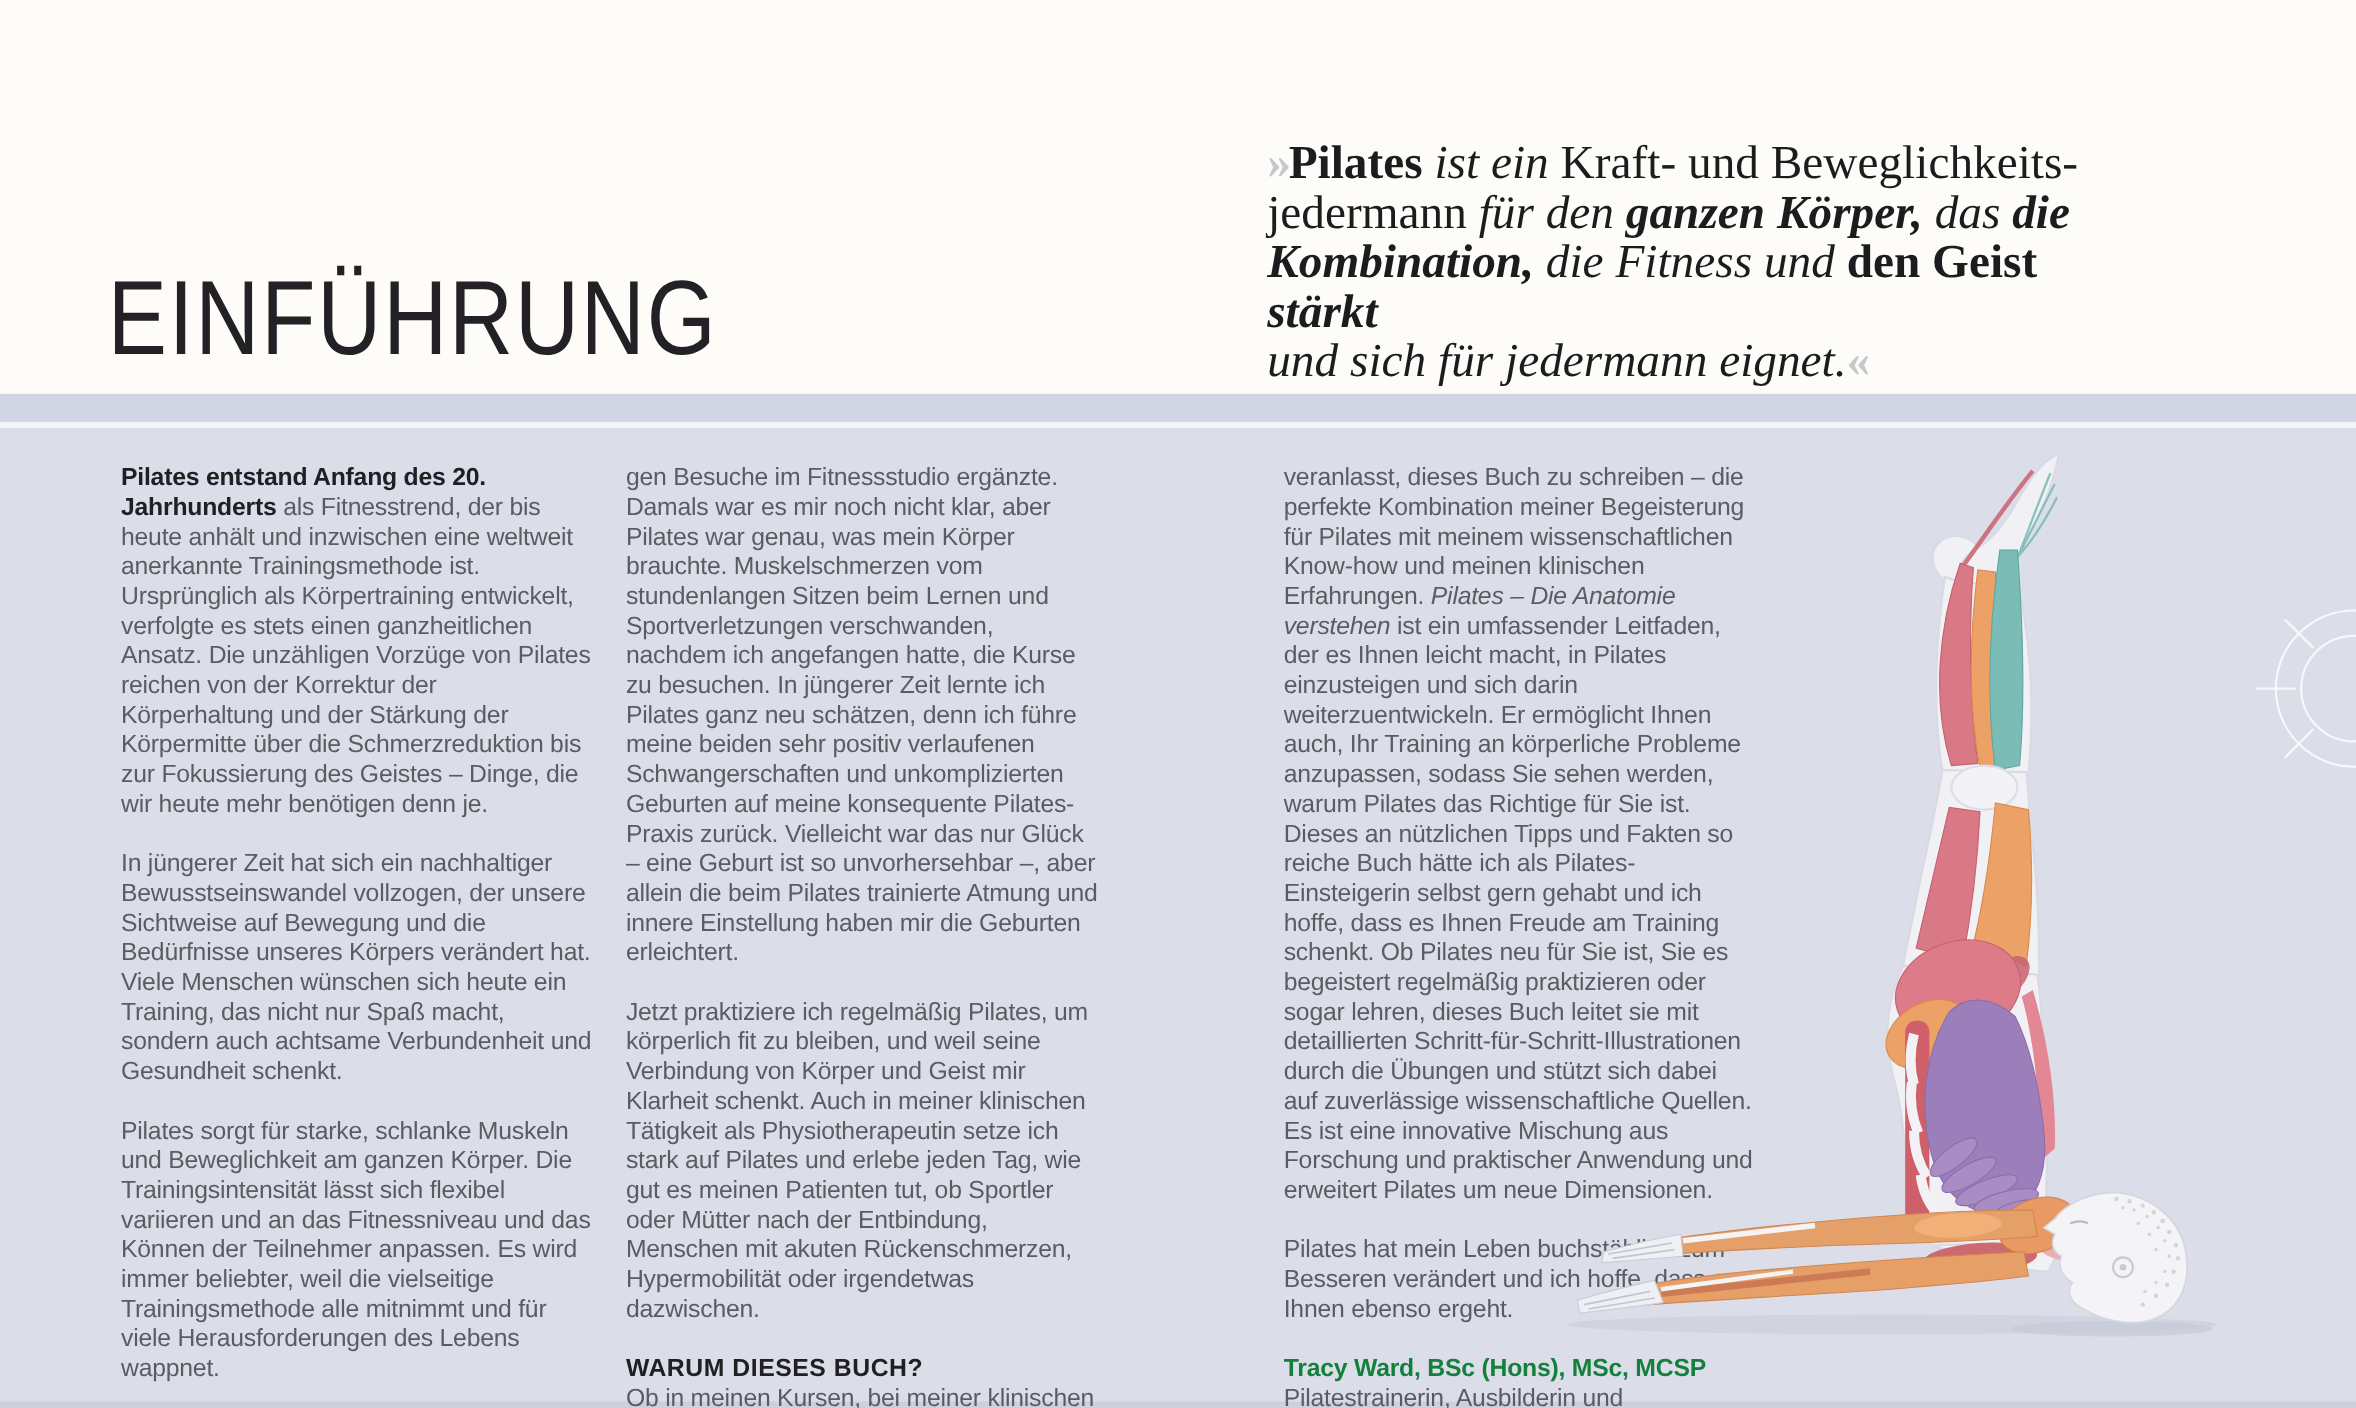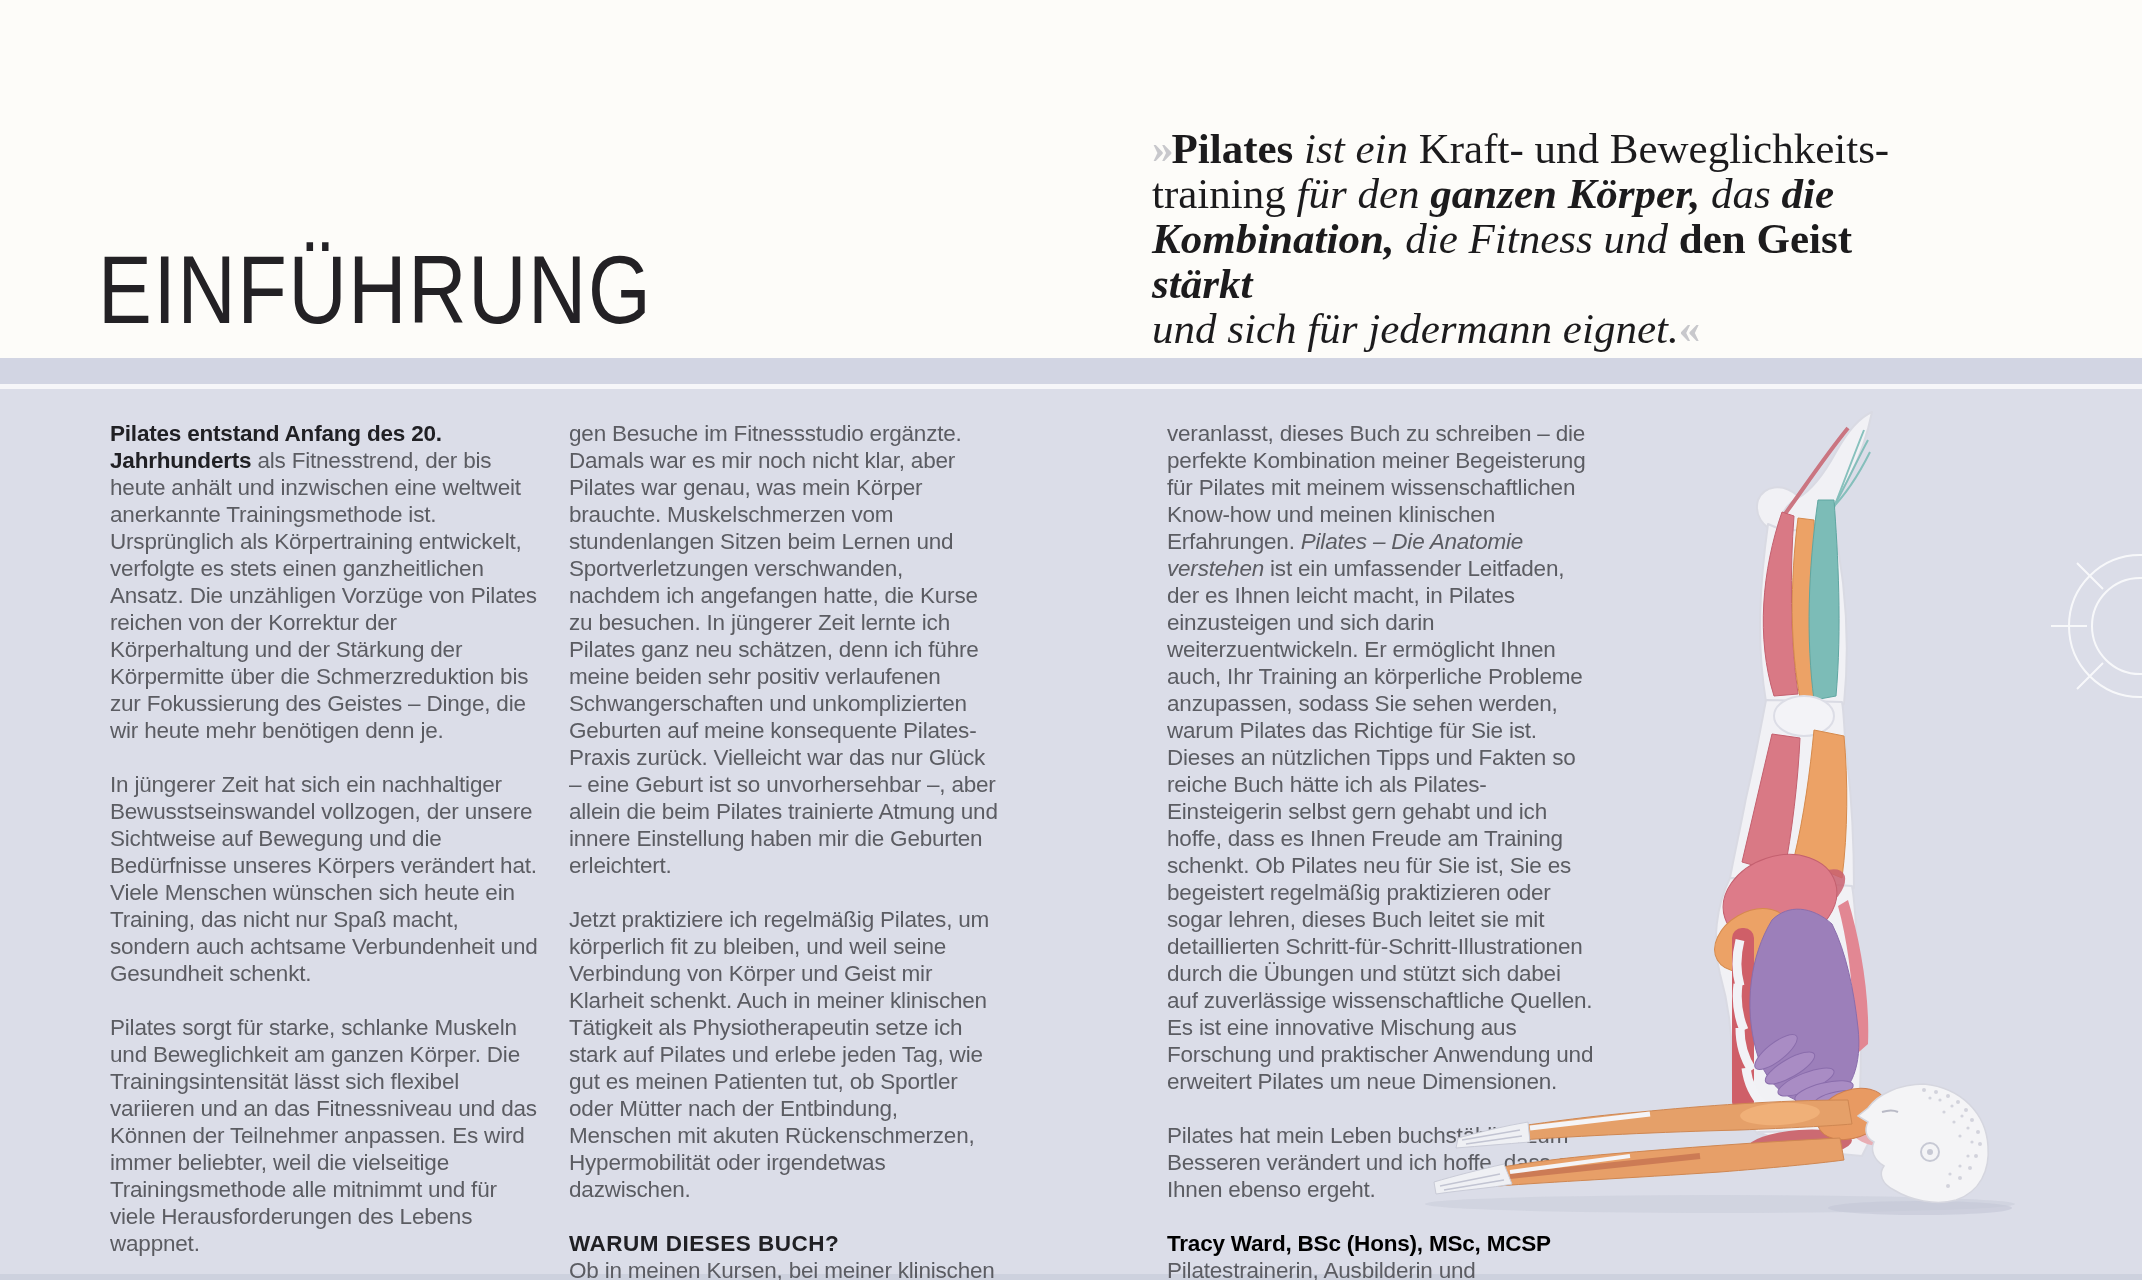--- a/index.html
+++ b/index.html
@@ -31,21 +31,21 @@
   
   .col{position:absolute;top:420px;width:442px;font-size:22.5px;line-height:27px;
       letter-spacing:-0.2px;color:#5b5c62;}
   .col p{margin:0 0 27px 12px;}
   .col-1{left:98px;}
   .col-2{left:557px;}
   .col-3{left:1155px;}
   .lead{font-weight:700;color:#202024;}
   .subhead{font-weight:700;color:#202024;letter-spacing:0.5px;margin-bottom:0 !important;}
   .booktitle{font-style:italic;}
-  .author-name{font-weight:700;color:#000000;margin-bottom:0 !important;}
+  .author-name{font-weight:700;color:#15803d;margin-bottom:0 !important;}
   .author-line{margin-bottom:0 !important;}
 
   
   .figure-wrap{position:absolute;left:1400px;top:400px;width:620px;height:820px;}
   .circle-wrap{position:absolute;left:2000px;top:540px;width:142px;height:180px;}
 </style>
 </head>
 <body>
 
 <div class="canvas">
@@ -53,21 +53,21 @@
   <div class="top-area"></div>
   <div class="divider-band"></div>
   <div class="divider-gap"></div>
   <div class="content-area"></div>
   <div class="bottom-strip"></div>
 
   <div class="page-title">EINFÜHRUNG</div>
 
   <div class="quote">
     <span class="qmark">»</span><span class="qb">Pilates</span><span class="qi"> ist ein </span><span>Kraft- und Beweglichkeits-</span><br>
-    <span>training </span><span class="qi">für den </span><span class="qbi">ganzen Körper,</span><span class="qi"> das </span><span class="qbi">die</span><br>
+    <span>jedermann </span><span class="qi">für den </span><span class="qbi">ganzen Körper,</span><span class="qi"> das </span><span class="qbi">die</span><br>
     <span class="qbi">Kombination,</span><span class="qi"> die Fitness und </span><span class="qb">den Geist</span><span class="qbi"> stärkt</span><br>
     <span class="qi">und sich für jedermann eignet.</span><span class="qmark">«</span>
   </div>
 
   <div class="col col-1">
     <p><span class="lead">Pilates entstand Anfang des 20. Jahrhunderts</span> <span>als Fitnesstrend, der bis heute anhält und inzwischen eine weltweit anerkannte Trainingsmethode ist. Ursprünglich als Körpertraining entwickelt, verfolgte es stets einen ganzheitlichen Ansatz. Die unzähligen Vorzüge von Pilates reichen von der Korrektur der Körperhaltung und der Stärkung der Körpermitte über die Schmerzreduktion bis zur Fokussierung des Geistes – Dinge, die wir heute mehr benötigen denn je.</span></p>
     <p>In jüngerer Zeit hat sich ein nachhaltiger Bewusstseinswandel vollzogen, der unsere Sichtweise auf Bewegung und die Bedürfnisse unseres Körpers verändert hat. Viele Menschen wünschen sich heute ein Training, das nicht nur Spaß macht, sondern auch achtsame Verbundenheit und Gesundheit schenkt.</p>
     <p>Pilates sorgt für starke, schlanke Muskeln und Beweglichkeit am ganzen Körper. Die Trainingsintensität lässt sich flexibel variieren und an das Fitnessniveau und das Können der Teilnehmer anpassen. Es wird immer beliebter, weil die vielseitige Trainingsmethode alle mitnimmt und für viele Herausforderungen des Lebens wappnet.</p>
     <p>Ich entdeckte Pilates während meines Studiums auf der Suche nach einem Sport, der meine regelmäßi-</p>
   </div>

